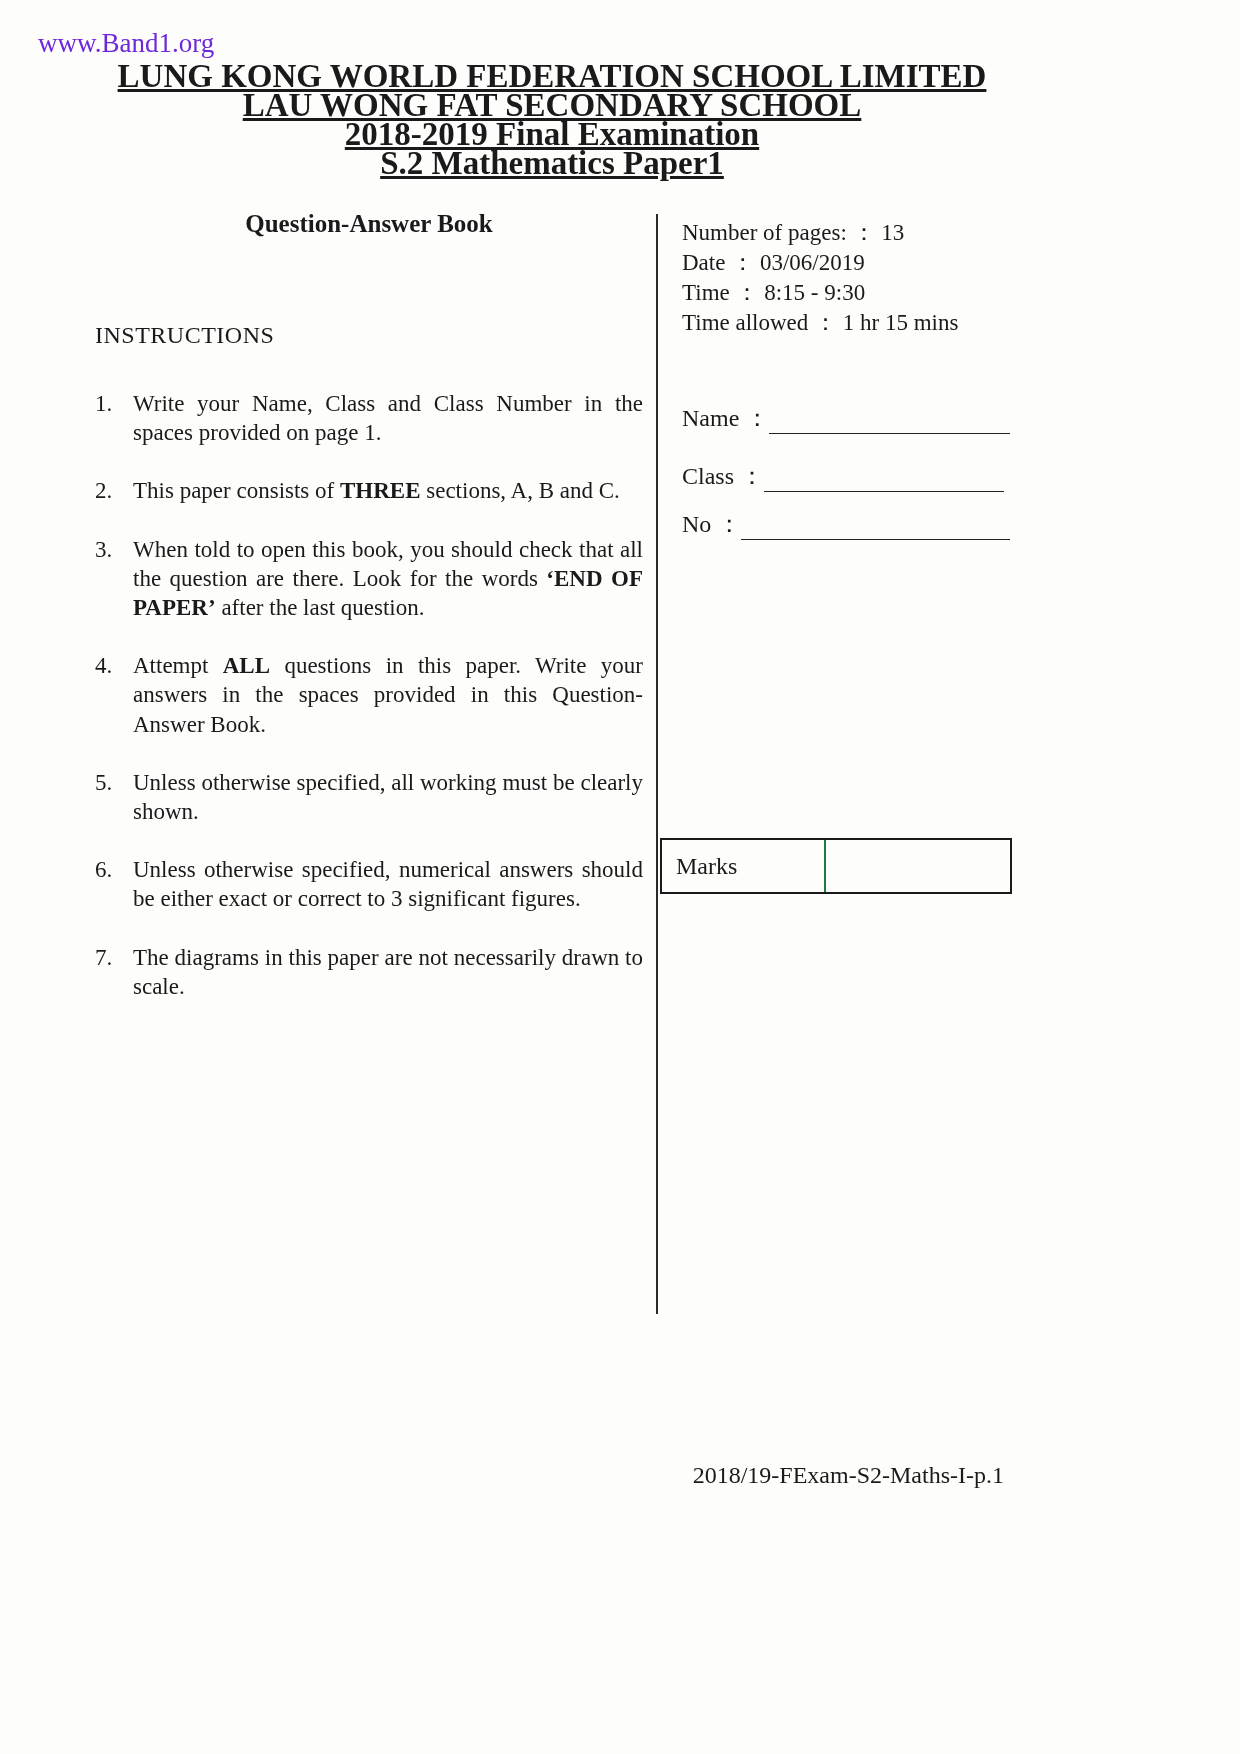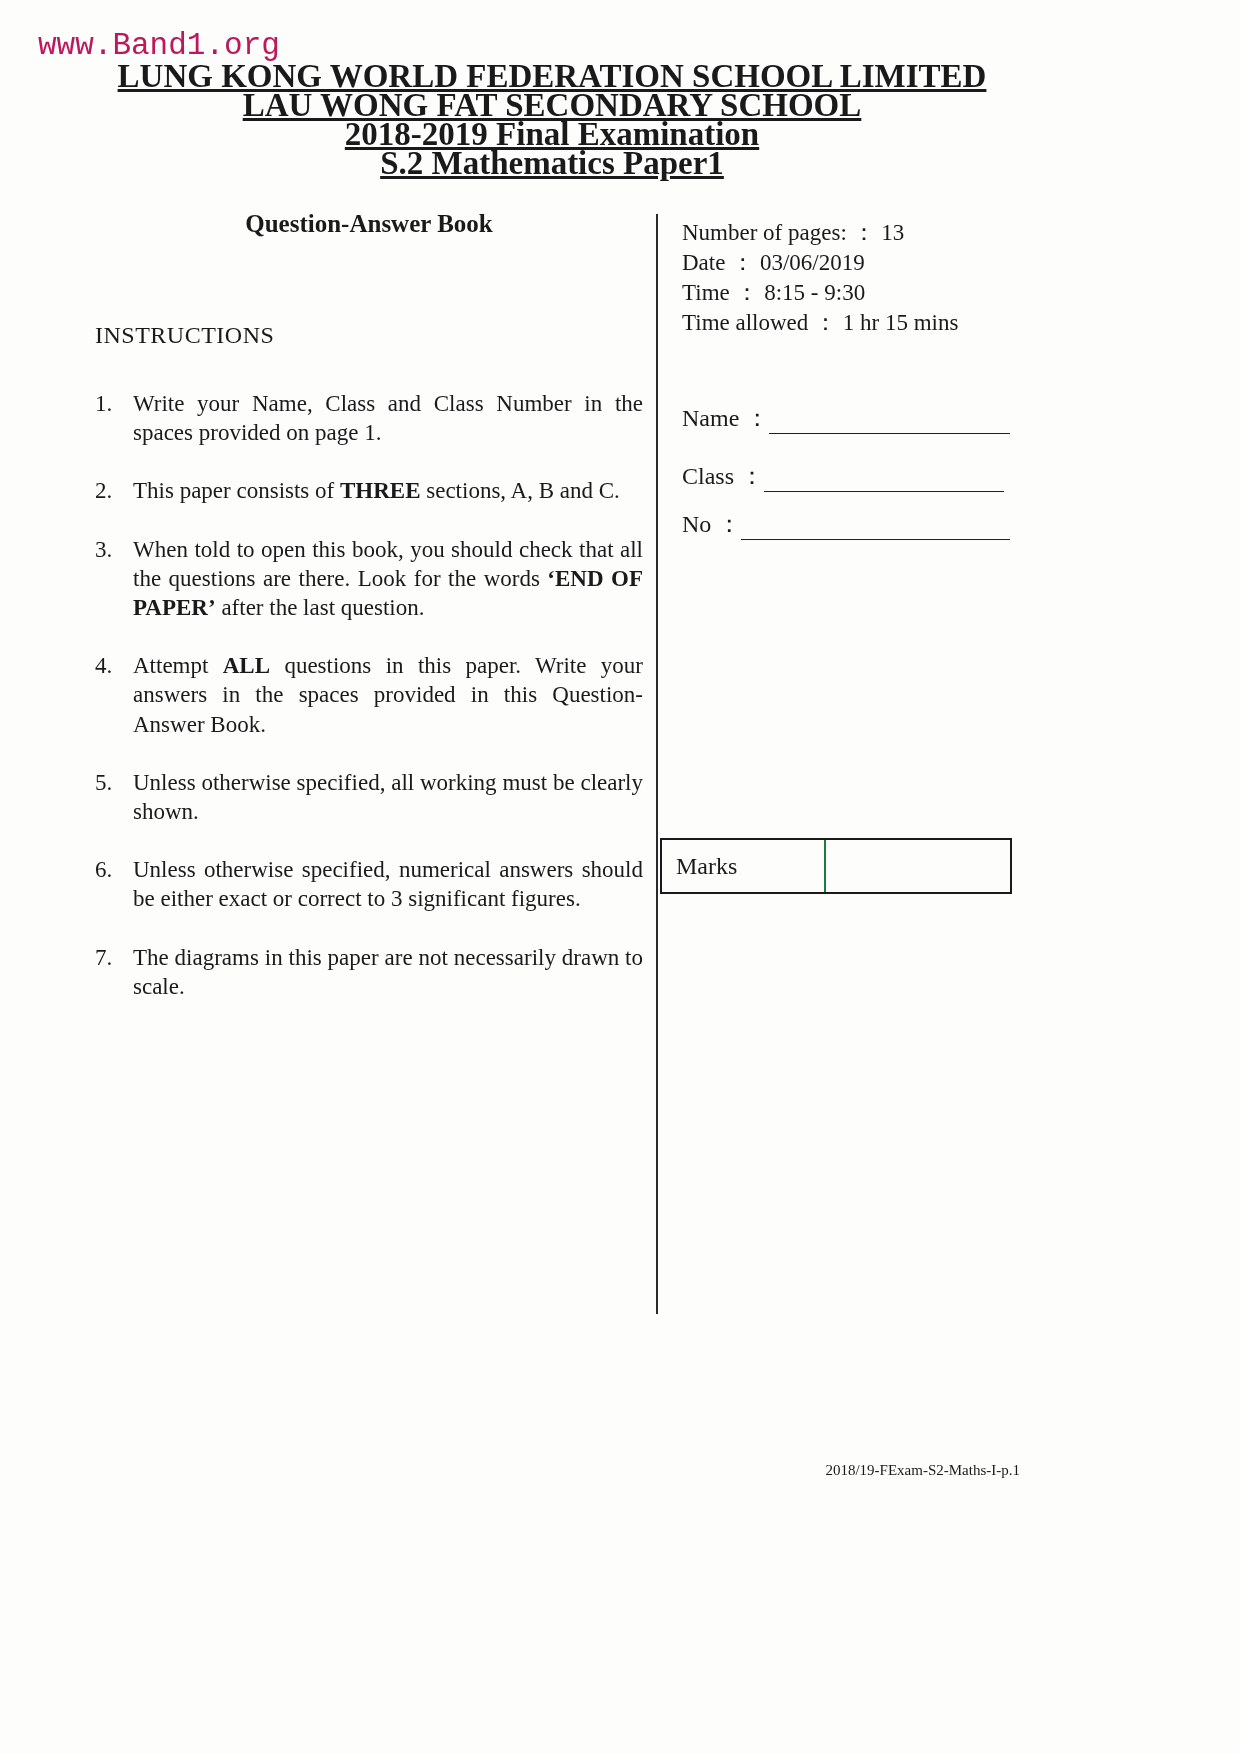--- a/index.html
+++ b/index.html
@@ -14,23 +14,23 @@
     margin: 0 auto;
     background: #fdfdfc;
     color: #1a1a1a;
     font-family: "Liberation Serif", serif;
     overflow: hidden;
   }
   .watermark {
     position: absolute;
     left: 38px;
     top: 28px;
-    font-family: Liberation Mono, monospace;
-    font-size: 31px;
-    color: #be185d;
+    font-family: Liberation Serif, serif;
+    font-size: 27px;
+    color: #6d28d9;
   }
   .header {
     position: absolute;
     left: 0;
     top: 62px;
     width: 1104px;
     text-align: center;
     font-weight: bold;
     font-size: 33px;
     line-height: 29px;
@@ -116,22 +116,22 @@
     align-items: center;
     padding-left: 14px;
     font-size: 24px;
   }
   .marks-value-cell {
     flex: 1;
   }
   .footer-code {
     position: absolute;
     top: 1462px;
-    right: 220px;
-    font-size: 15px;
+    right: 236px;
+    font-size: 24px;
   }
 </style>
 </head>
 <body>
 
 <div class="page">
 
   <div class="watermark">www.Band1.org</div>
 
   <div class="header">
@@ -150,21 +150,21 @@
         <div class="instr-item">
           <span class="instr-num">1.</span>
           <span class="instr-text"><span>Write your Name, Class and Class Number in the spaces provided on page 1.</span></span>
         </div>
         <div class="instr-item">
           <span class="instr-num">2.</span>
           <span class="instr-text"><span>This paper consists of </span><b>THREE</b><span> sections, A, B and C.</span></span>
         </div>
         <div class="instr-item">
           <span class="instr-num">3.</span>
-          <span class="instr-text"><span>When told to open this book, you should check that all the questions are there. Look for the words </span><b>‘END OF PAPER’</b><span> after the last question.</span></span>
+          <span class="instr-text"><span>When told to open this book, you should check that all the question are there. Look for the words </span><b>‘END OF PAPER’</b><span> after the last question.</span></span>
         </div>
         <div class="instr-item">
           <span class="instr-num">4.</span>
           <span class="instr-text"><span>Attempt </span><b>ALL</b><span> questions in this paper. Write your answers in the spaces provided in this Question-Answer Book.</span></span>
         </div>
         <div class="instr-item">
           <span class="instr-num">5.</span>
           <span class="instr-text"><span>Unless otherwise specified, all working must be clearly shown.</span></span>
         </div>
         <div class="instr-item">

